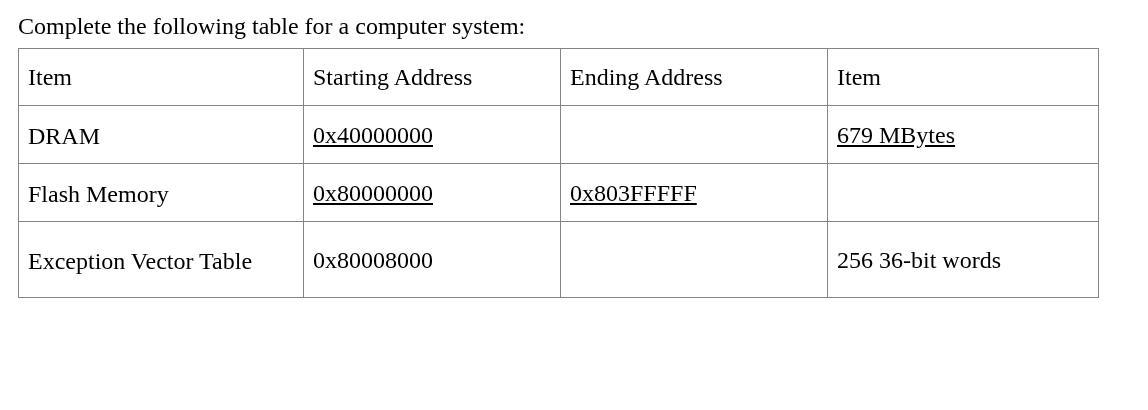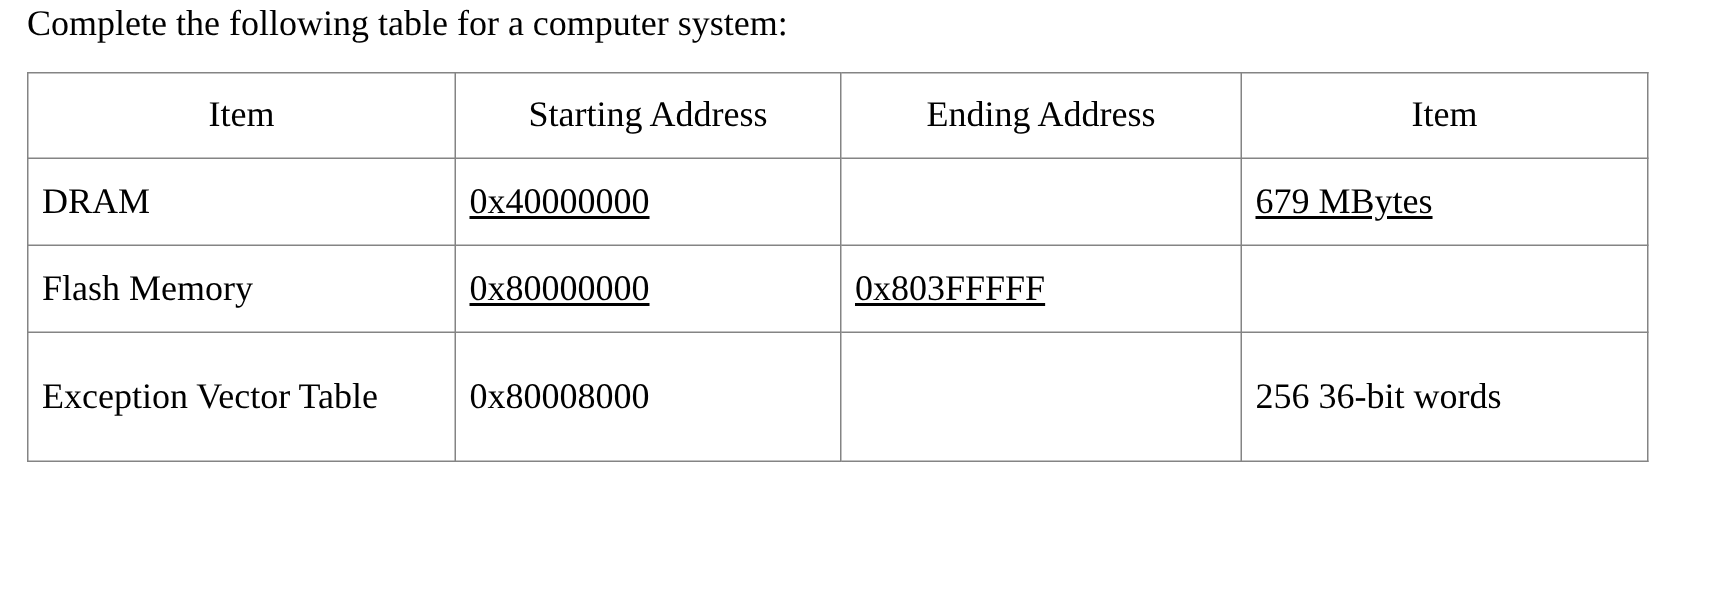--- a/index.html
+++ b/index.html
@@ -14,21 +14,21 @@
   }
   .page {
     position: relative;
     width: 1148px;
     height: 410px;
     background: #ffffff;
   }
   .title {
     position: absolute;
     left: 18px;
-    top: 1px;
+    top: 11px;
     font-size: 24px;
     line-height: 30px;
     white-space: nowrap;
   }
   table.memmap {
     position: absolute;
     left: 18px;
     top: 48px;
     border-collapse: collapse;
     table-layout: fixed;
@@ -39,25 +39,25 @@
     border: 1px solid #848484;
     padding: 0 9px;
     vertical-align: middle;
     line-height: 36px;
     overflow: hidden;
   }
   col.c-item  { width: 285px; }
   col.c-start { width: 257px; }
   col.c-end   { width: 267px; }
   col.c-size  { width: 271px; }
-  tr.r-head { height: 57px; text-align: center; }
+  tr.r-head { height: 57px; }
   tr.r-1    { height: 57px; }
   tr.r-2    { height: 58px; text-decoration: underline; }
   tr.r-3    { height: 58px; text-decoration: underline; }
-  tr.r-4    { height: 86px; margin-left: 43px; }
+  tr.r-4    { height: 76px; margin-left: 43px; }
   
   td .item-text {
     display: inline-block;
     max-width: 232px;
     vertical-align: middle;
   }
 </style>
 </head>
 <body>
 

